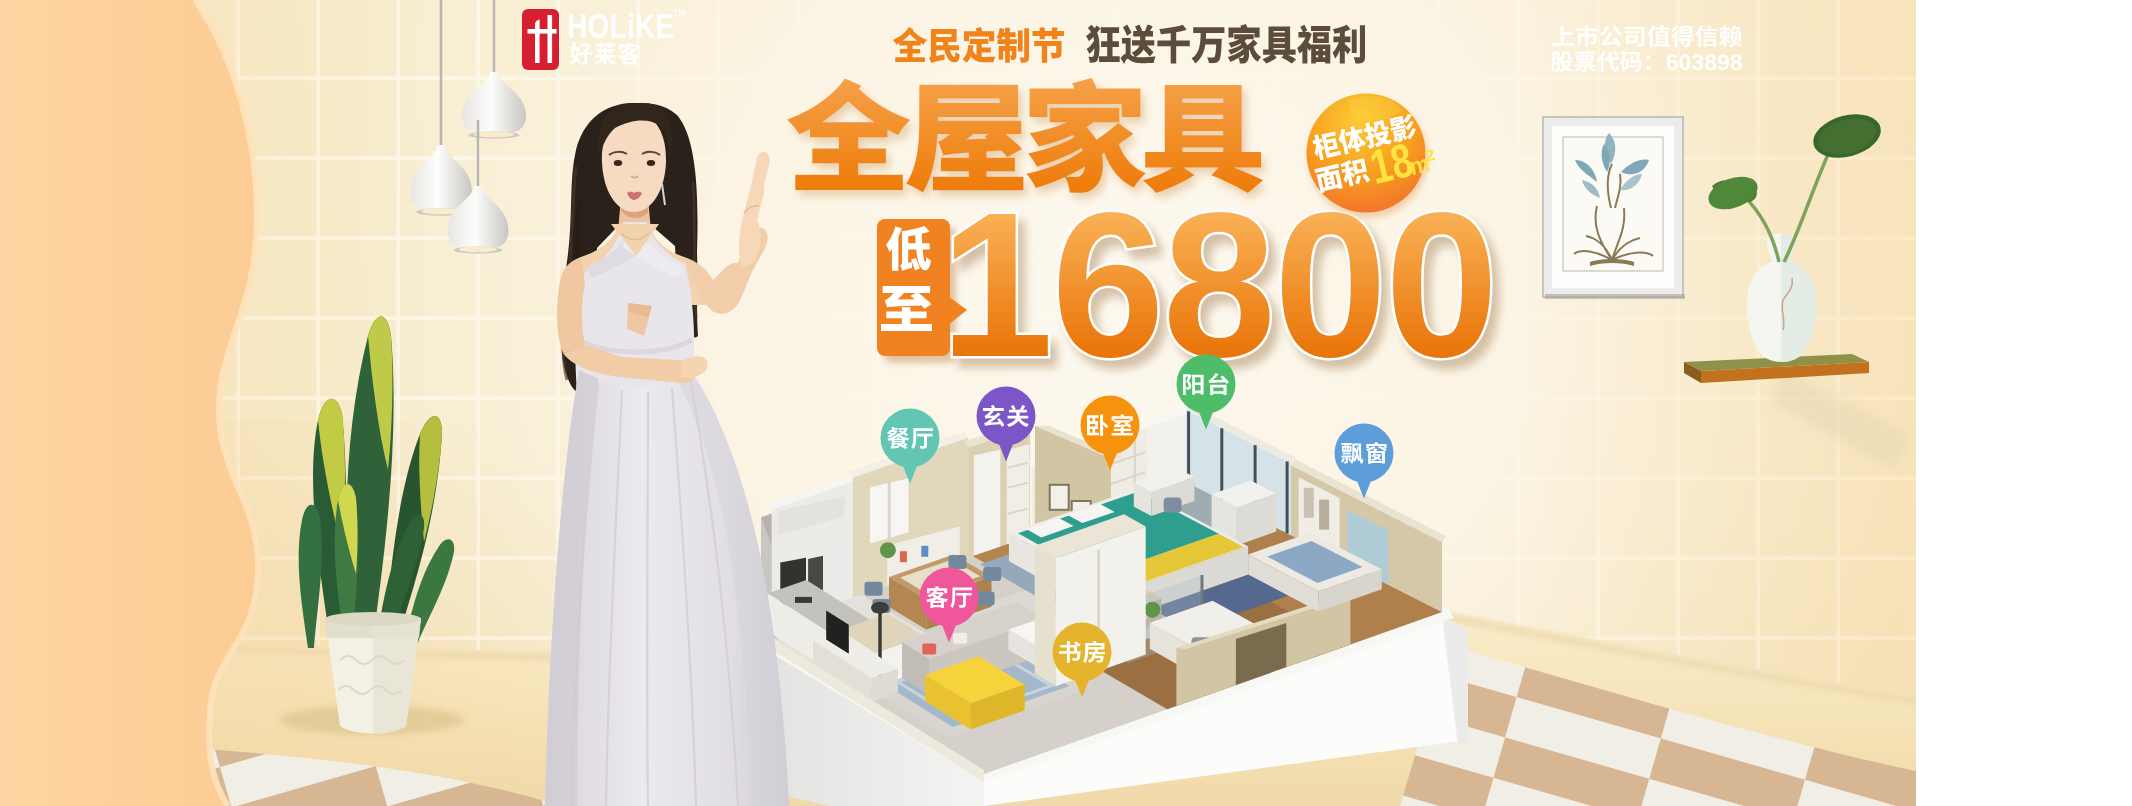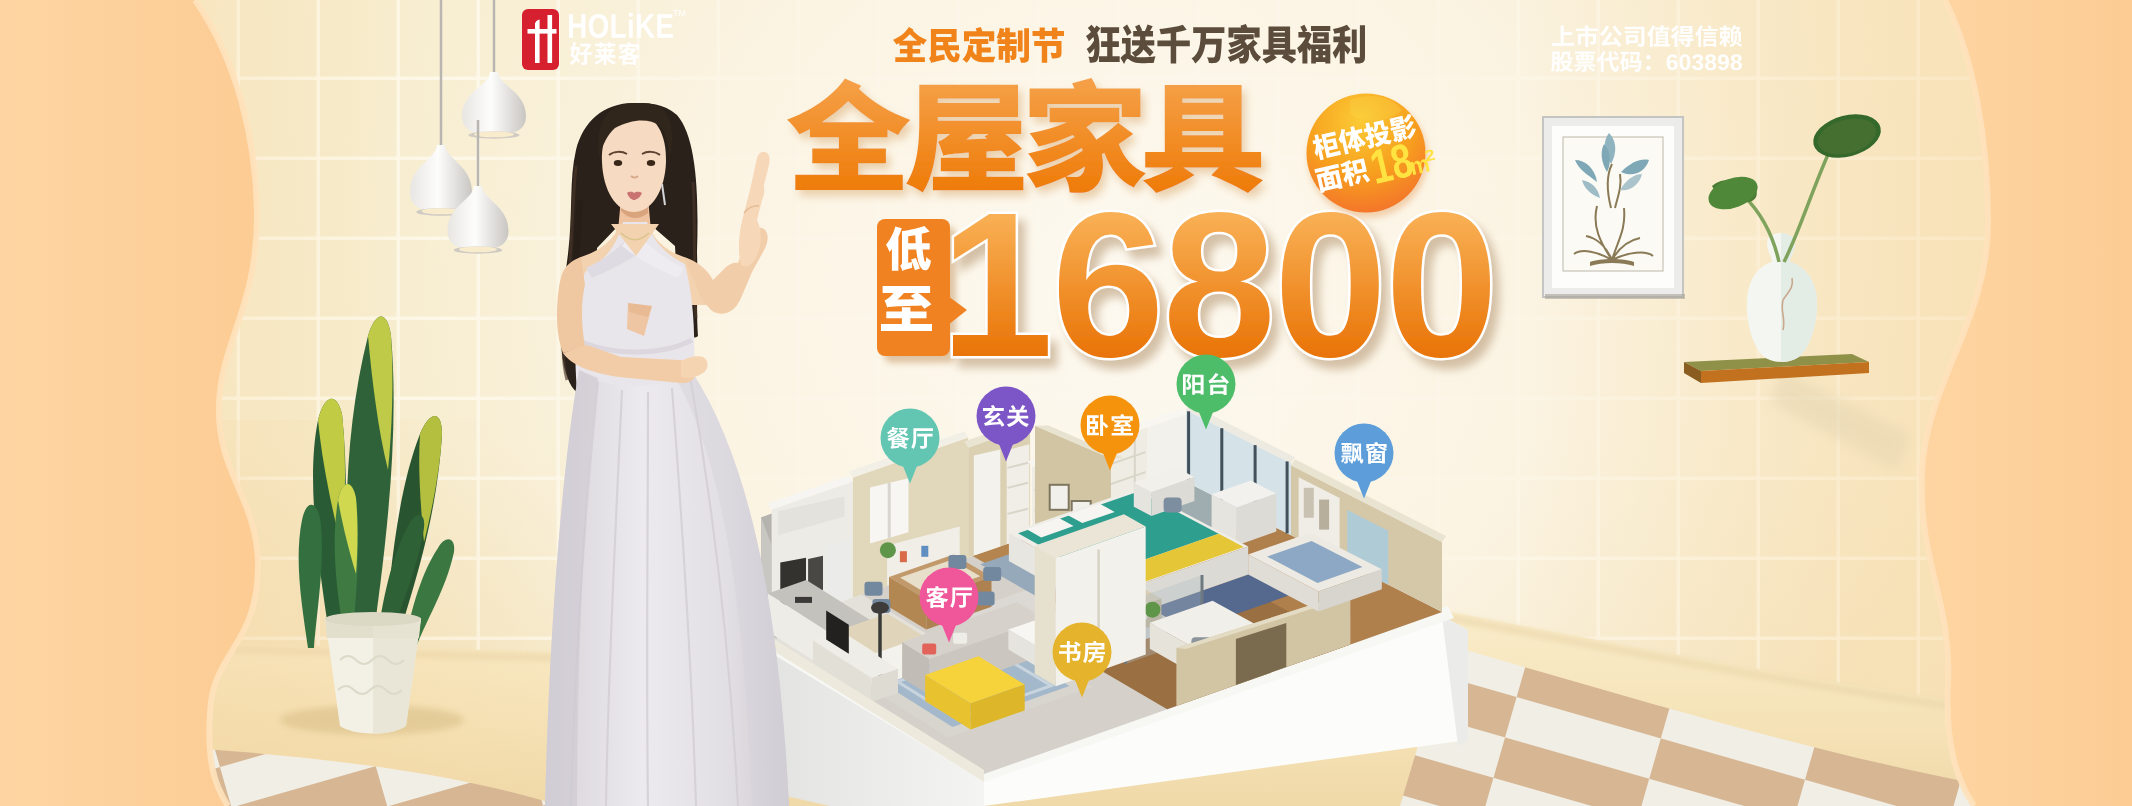--- a/index.html
+++ b/index.html
@@ -1,15 +1,15 @@
 <!DOCTYPE html>
 <html><head><meta charset="utf-8">
 <style>
 html,body{margin:0;padding:0;background:#FFF;}
-#s{position:relative;width:2132px;height:806px;overflow:hidden;font-family:"Liberation Sans",sans-serif;}
+#s{position:relative;width:1916px;height:806px;overflow:hidden;font-family:"Liberation Sans",sans-serif;}
 svg{display:block;}
 </style></head>
 <body>
 <div id="s">
 <svg width="2132" height="806" viewBox="0 0 2132 806">
 <defs>
 <linearGradient id="gWall" x1="0" y1="0" x2="0" y2="1">
  <stop offset="0" stop-color="#F7EDCE"></stop>
           <stop offset=".55" stop-color="#F6ECCC"></stop>
           <stop offset="1" stop-color="#F3E3BC"></stop>

